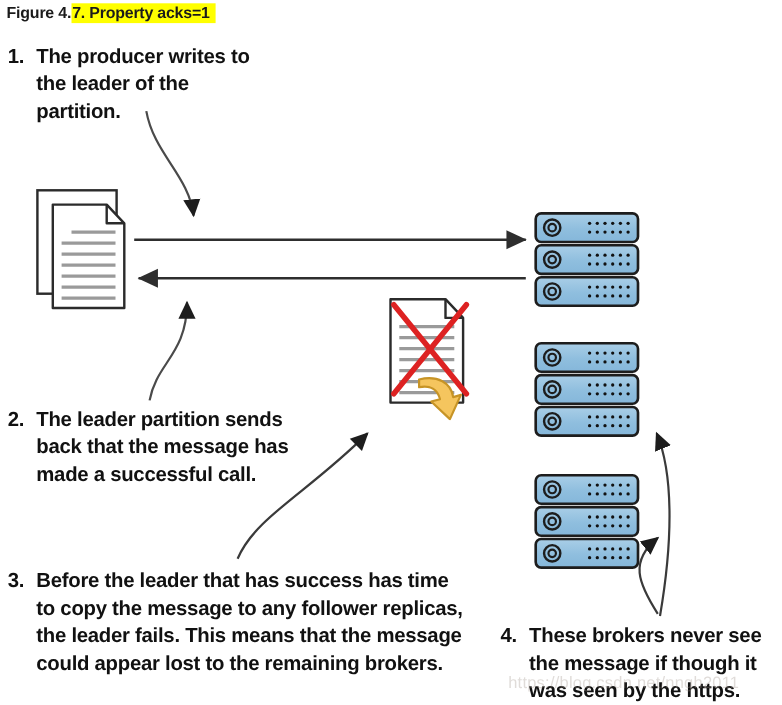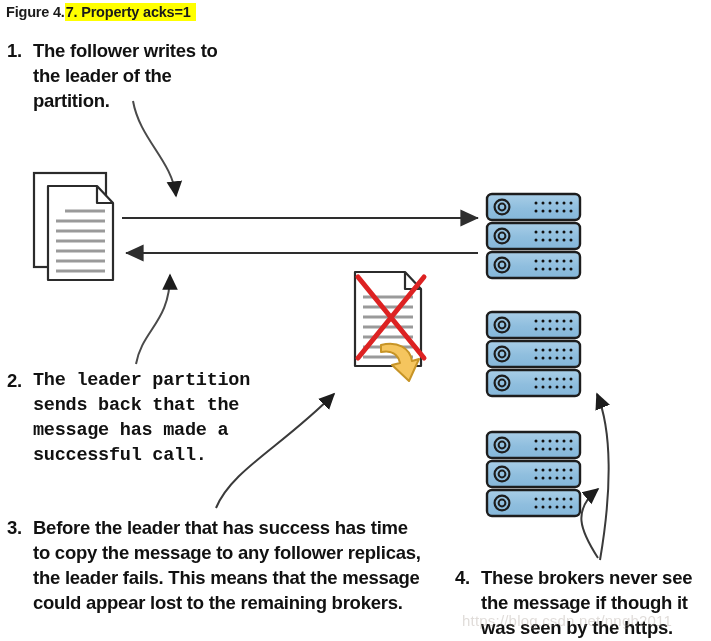--- a/index.html
+++ b/index.html
@@ -68,21 +68,21 @@
   }
   #callout-1 .body { padding-left: 26px; }
 
   #callout-2 {
     left: 7px;
     top: 368px;
     width: 290px;
     font-size: 18.5px;
     line-height: 25px;
   }
-  #callout-2 .body { padding-left: 26px; font-family: Liberation Mono, monospace; }
+  #callout-2 .body { padding-left: 26px; }
 
   #callout-3 {
     left: 7px;
     top: 515px;
     width: 420px;
     font-size: 18.5px;
     line-height: 25px;
   }
   #callout-3 .body { padding-left: 26px; }
 
@@ -380,21 +380,21 @@
           <circle cx="557" cy="507" r="1.5"></circle>
             <circle cx="564" cy="507" r="1.5"></circle>
             <circle cx="571" cy="507" r="1.5"></circle>
         </g>
       </g>
     </g>
   </svg>
 
   <div class="callout" id="callout-1">
     <span class="num">1.</span>
-    <span class="body">The follower writes to the leader of the partition.</span>
+    <span class="body">The producer writes to the leader of the partition.</span>
   </div>
 
   <div class="callout" id="callout-2">
     <span class="num">2.</span>
     <span class="body">The leader partition sends back that the message has made a successful call.</span>
   </div>
 
   <div class="callout" id="callout-3">
     <span class="num">3.</span>
     <span class="body">Before the leader that has success has time to copy the message to any follower replicas, the leader fails. This means that the message could appear lost to the remaining brokers.</span>

